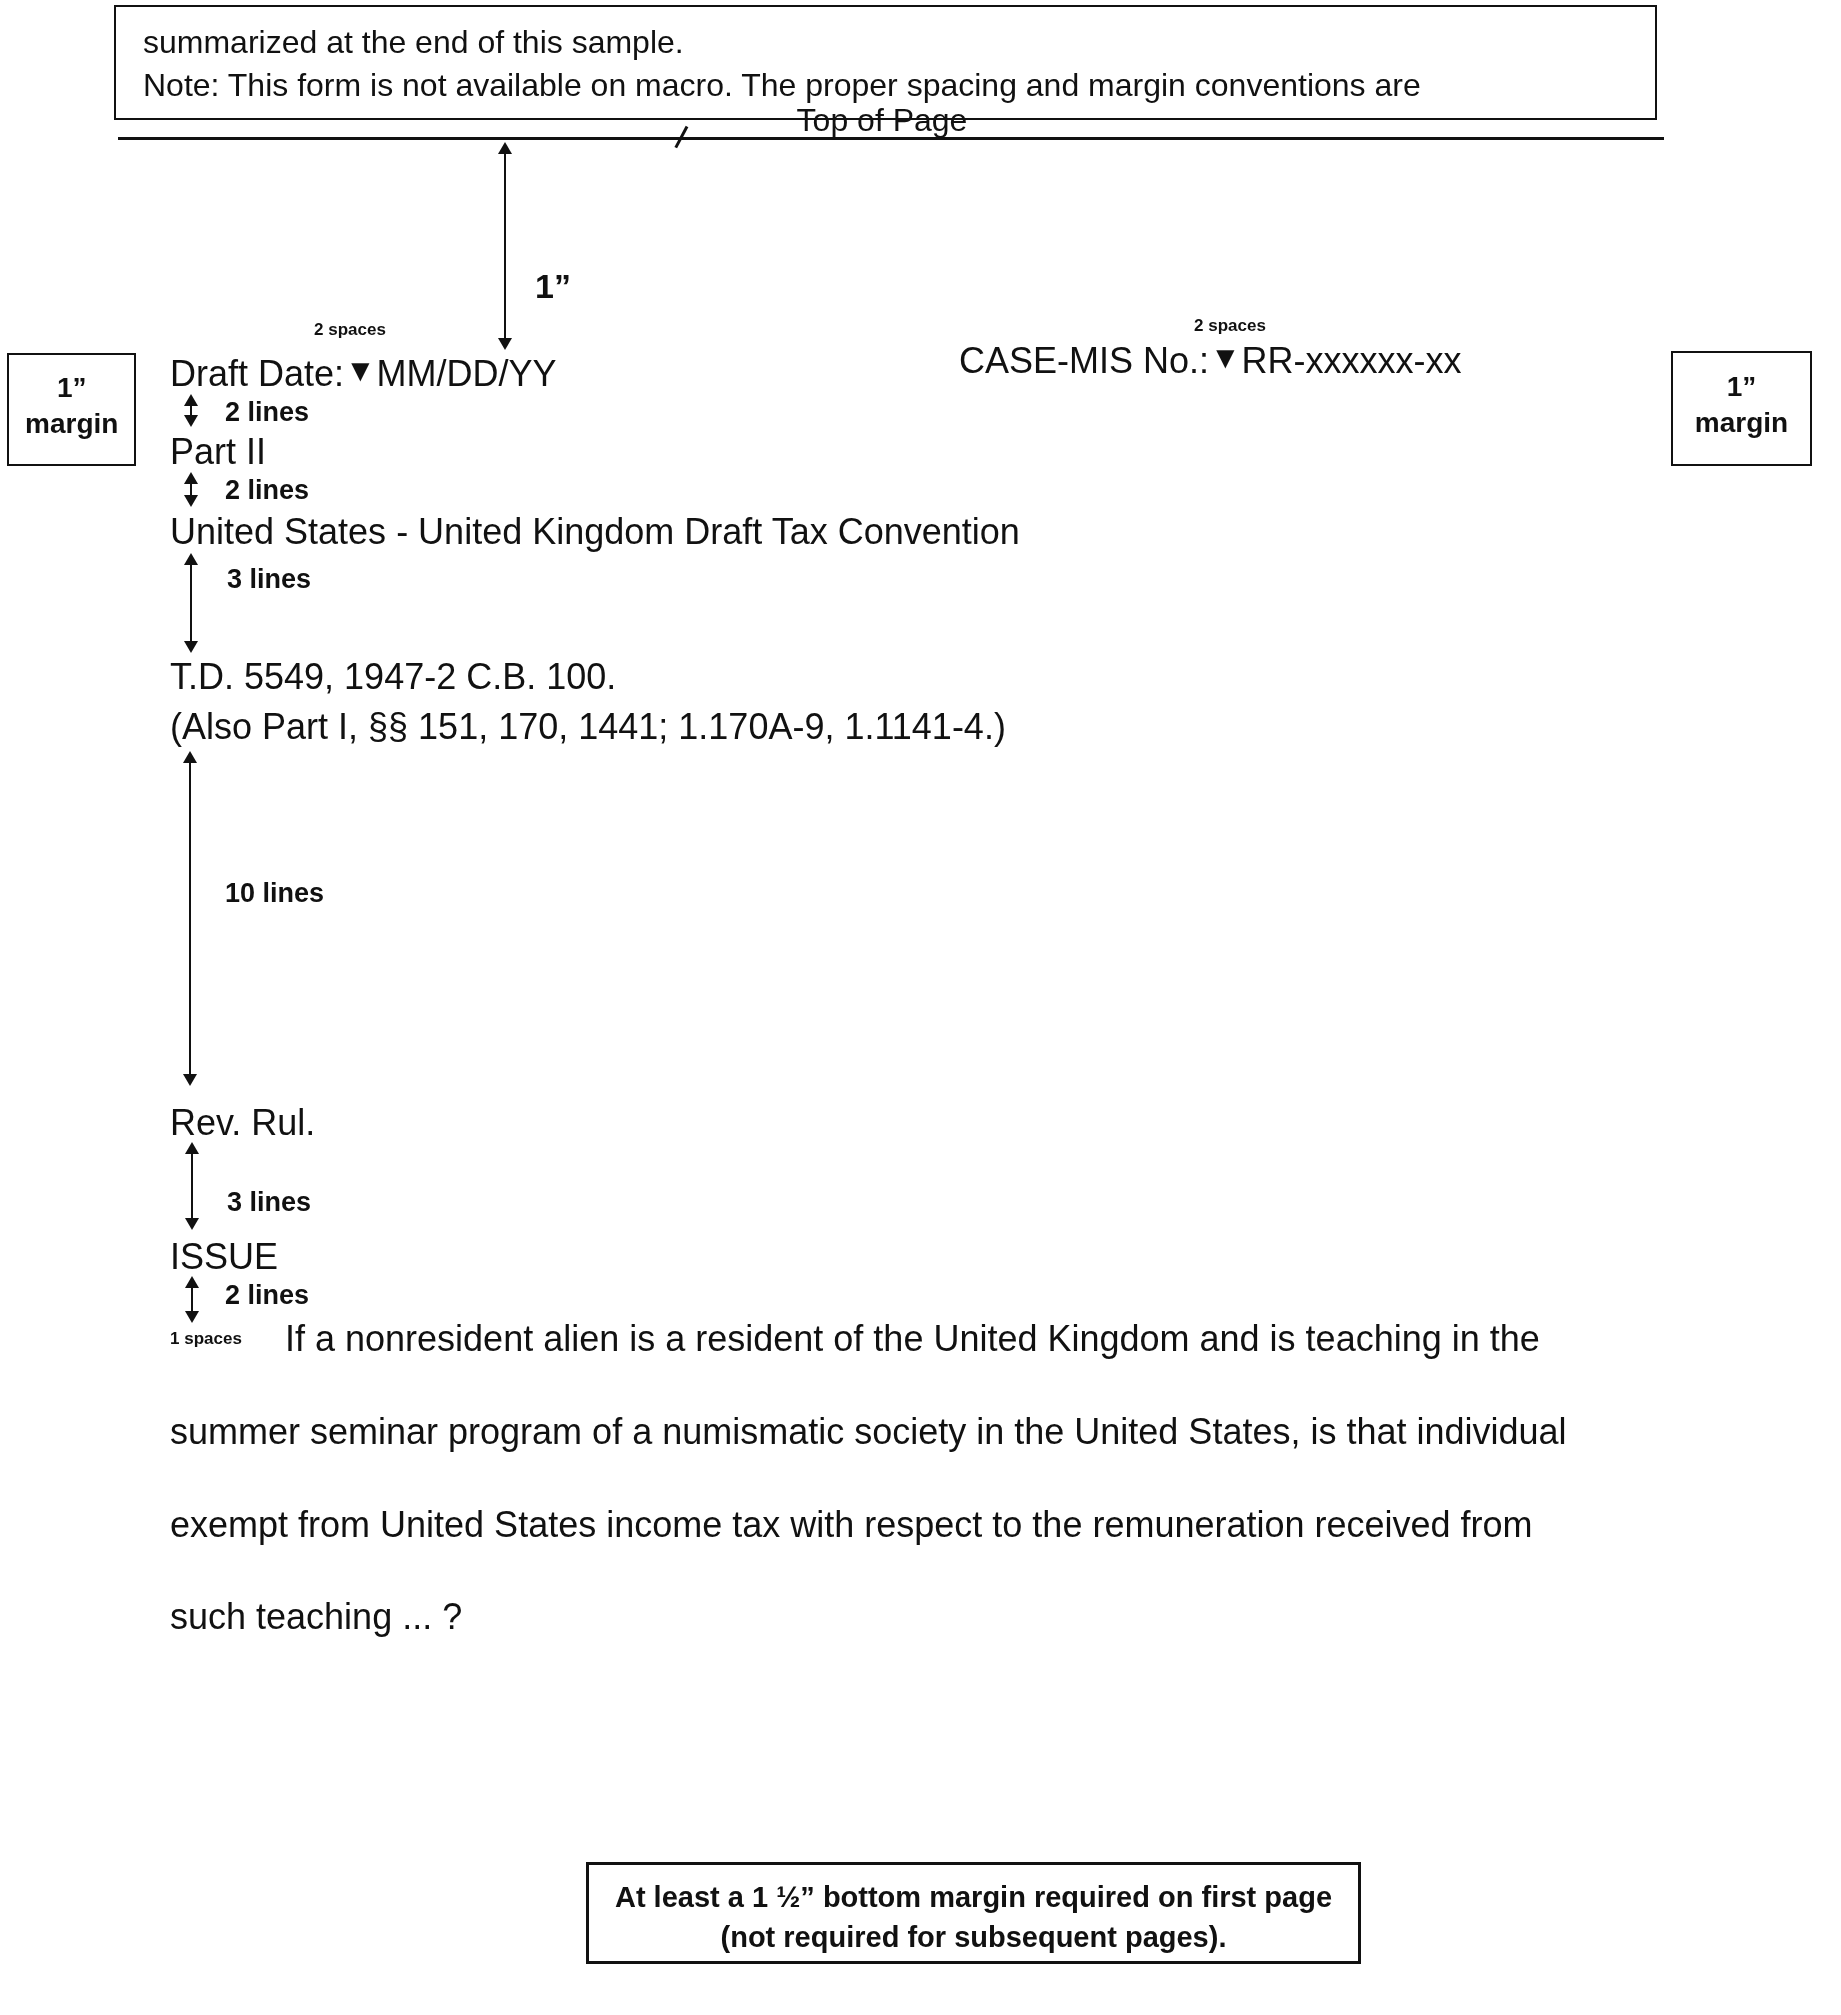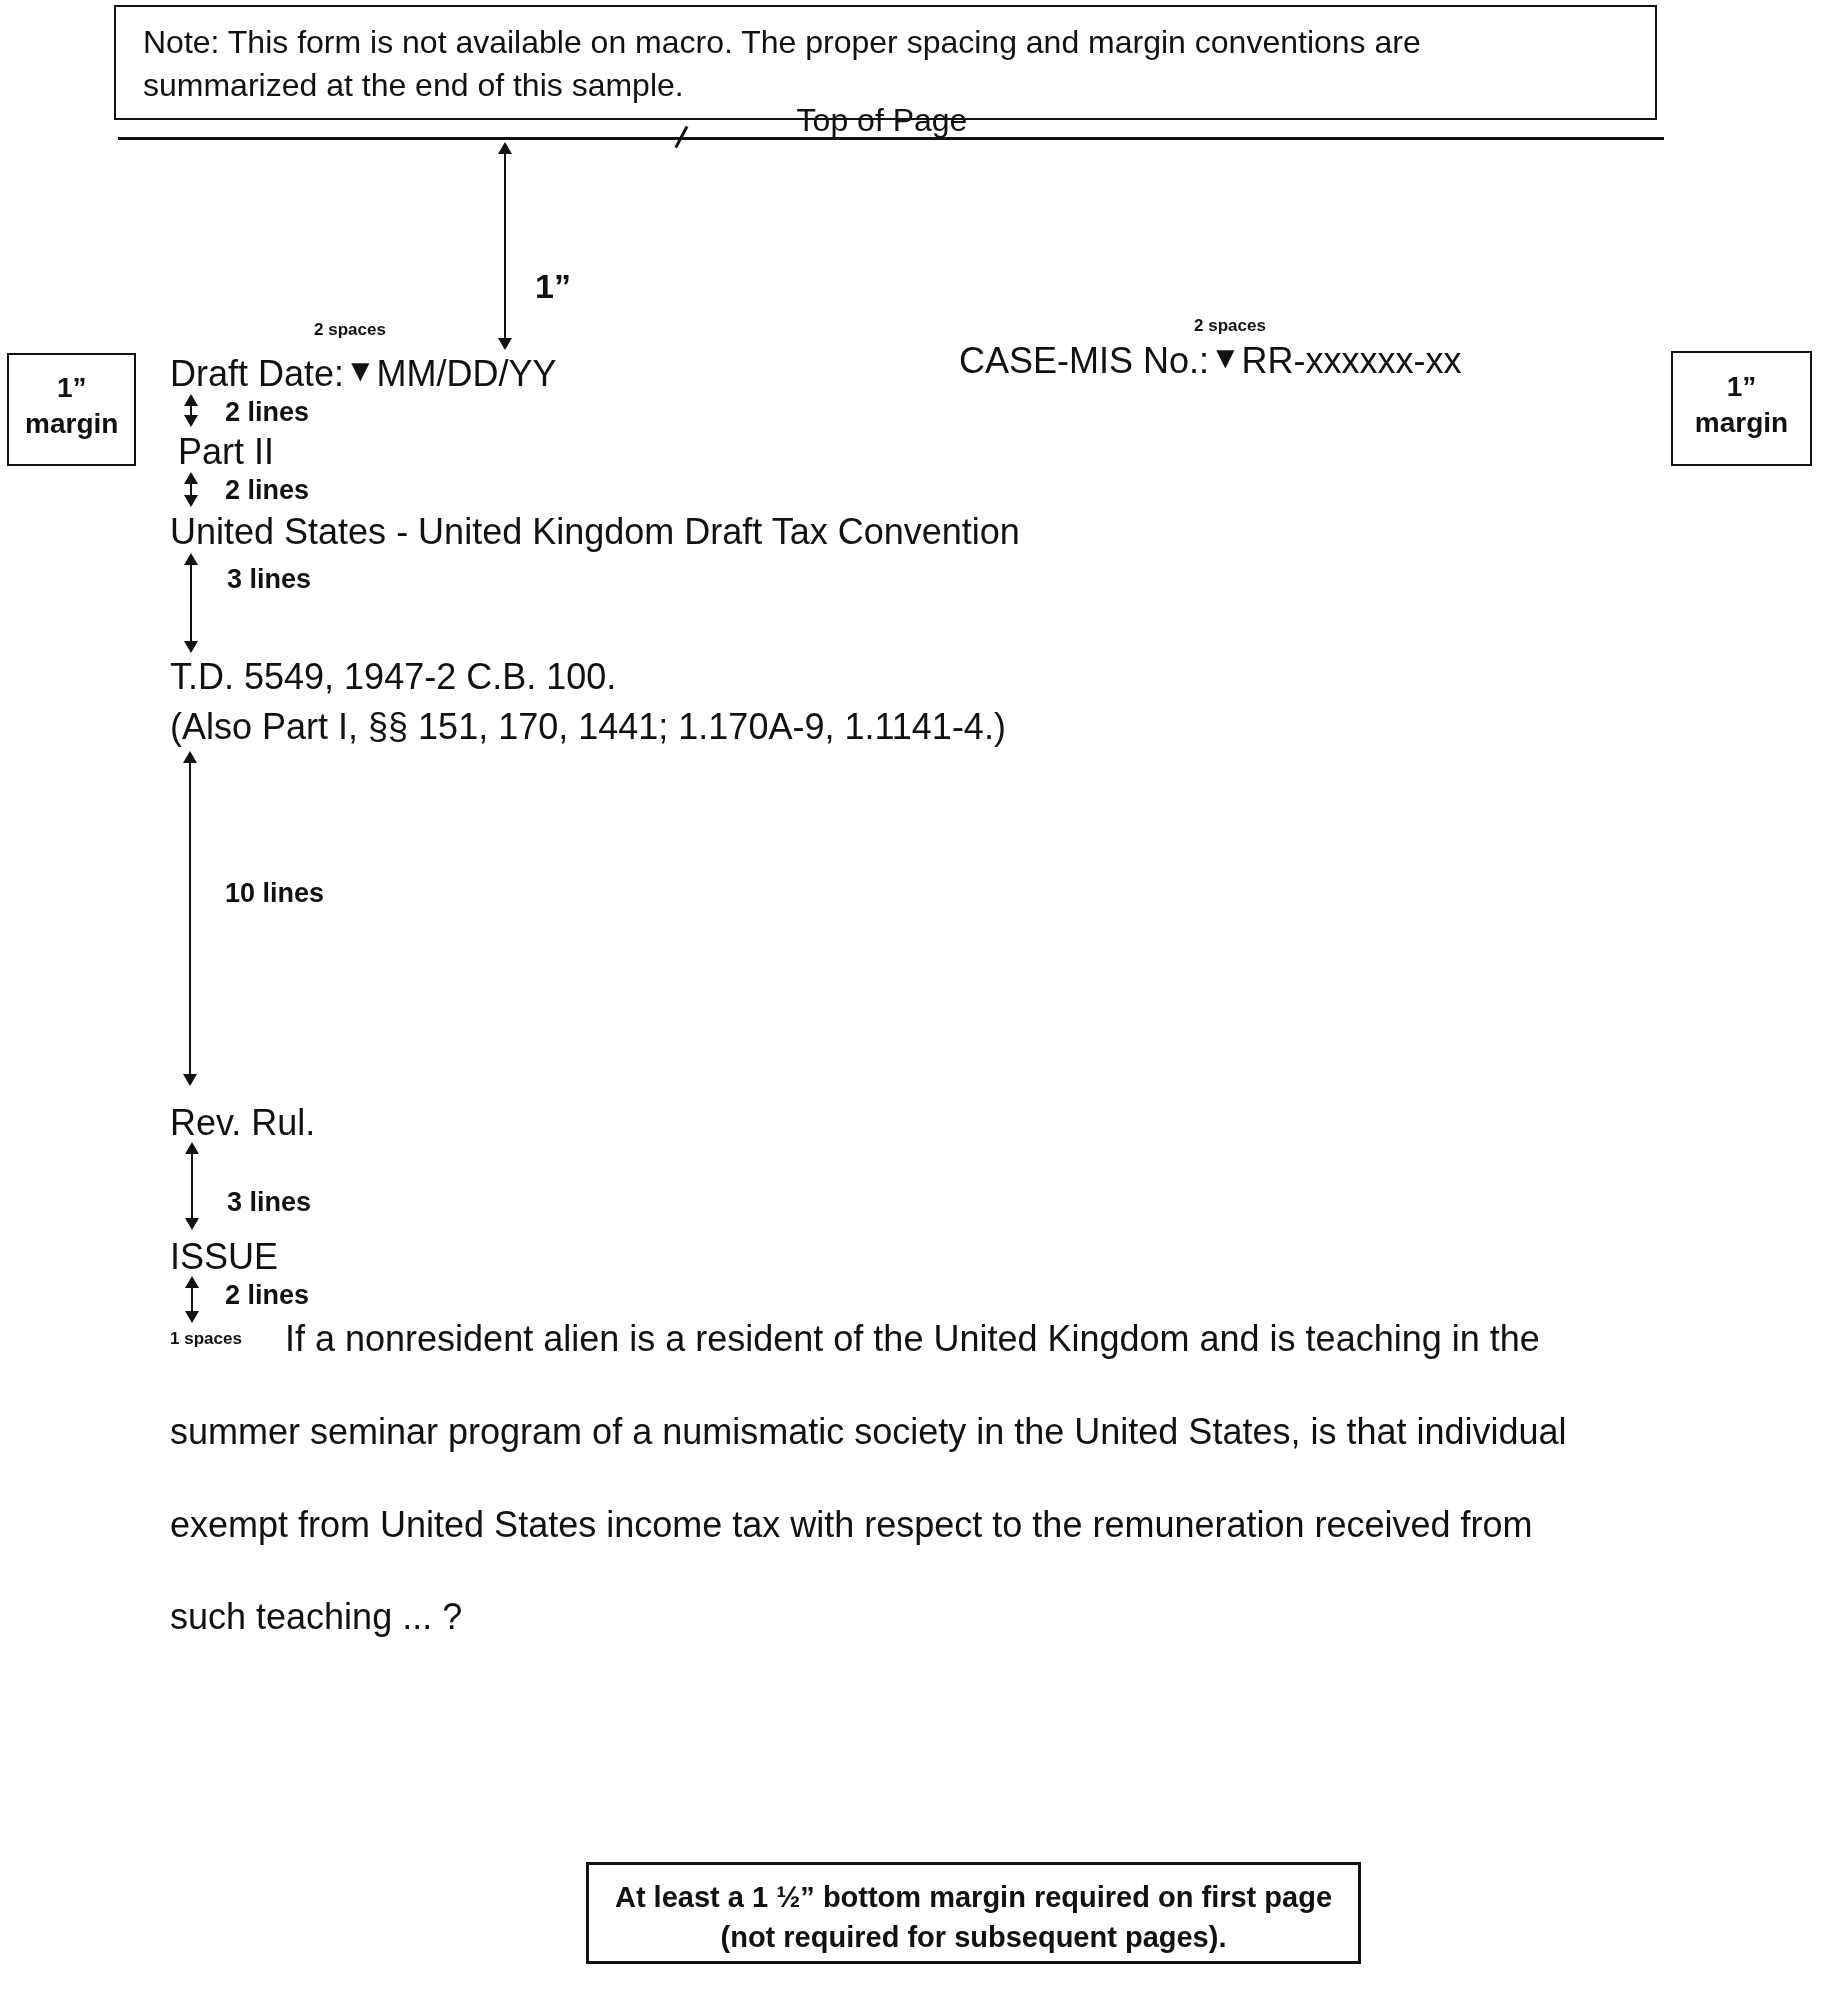--- a/index.html
+++ b/index.html
@@ -35,22 +35,22 @@
   
   #stray-tick{left:680px;top:125px;width:2.7px;height:23.6px;background:#111;transform:rotate(28deg);}
 </style>
 </head>
 <body>
 
 <div id="page">
 
   <div id="note-box" class="box">
     <div class="inner">
+      <div>summarized at the end of this sample.</div>
       <div>Note: This form is not available on macro.  The proper spacing and margin conventions are</div>
-      <div>summarized at the end of this sample.</div>
     </div>
   </div>
 
   <div id="stray-tick" class="abs"></div>
 
   <div class="abs" style="left:882px;top:102px;transform:translateX(-50%);font-size:32px;">Top of Page</div>
   <div id="top-rule" class="abs"></div>
 
   <div class="varrow" style="left:498px;top:142px;height:208px;">
       <i class="ln"></i>
@@ -74,21 +74,21 @@
   <div class="abs smlabel" style="left:1194px;top:316px;">2 spaces</div>
   <div class="abs doc" style="left:959px;top:340px;">
     <span>CASE-MIS No.:</span><span class="tri">▼</span><span>RR-xxxxxx-xx</span>
   </div>
 
   <div class="varrow" style="left:184px;top:394px;height:33px;">
       <i class="ln"></i>
     </div>
   <div class="abs boldlabel" style="left:225px;top:397px;">2 lines</div>
 
-  <div class="abs doc" style="left:178px;top:431px;">Part II</div>
+  <div class="abs doc" style="left:170px;top:431px;">Part II</div>
 
   <div class="varrow" style="left:184px;top:472px;height:35px;">
       <i class="ln"></i>
     </div>
   <div class="abs boldlabel" style="left:225px;top:475px;">2 lines</div>
 
   <div class="abs doc" style="left:170px;top:511px;">United States - United Kingdom Draft Tax Convention</div>
 
   <div class="varrow" style="left:184px;top:553px;height:100px;">
       <i class="ln"></i>

